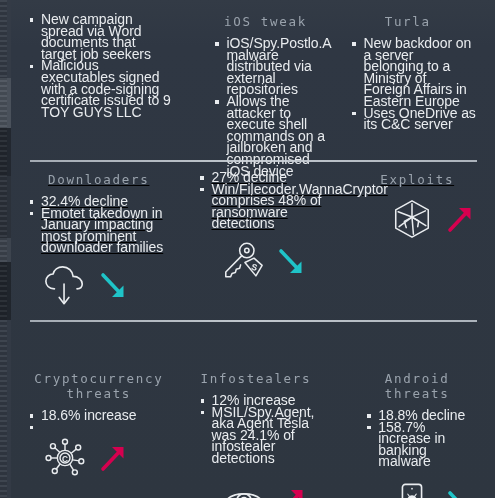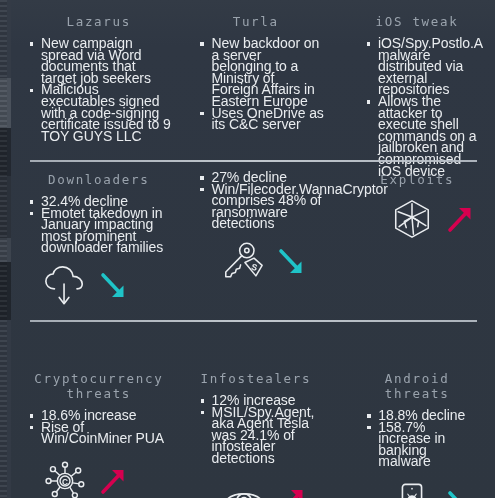--- a/index.html
+++ b/index.html
@@ -53,21 +53,21 @@
     background: linear-gradient(to bottom, #333b46 0px, #2f3743 46px, #2e3640 498px);
     box-sizing: border-box;
   }
 
   .band {
     position: absolute;
     left: 0;
     width: 484px;
   }
   #band-1 { top: 0;   height: 160px; }
-  #band-2 { top: 160px; height: 160px; }
+  #band-2 { top: 160px; height: 160px; text-decoration: underline; }
   #band-3 { top: 320px; height: 178px; }
 
   .divider {
     position: absolute;
     left: 19px;
     width: 447px;
     height: 2px;
     background: linear-gradient(to right, #aeb5bd, #ced4da 50%, #b7bec6);
     opacity: .92;
   }
@@ -148,40 +148,39 @@
 <body>
 
 <div id="edge-strip"></div>
 
 <div id="slide">
 
   <div class="band" id="band-1">
     <div class="cols">
 
       <div class="col c1">
-        <div class="col-title">Lazarus</div>
         <ul class="bullets">
           <li><span class="sq"></span><span>New campaign spread via Word documents that target job seekers</span></li>
           <li><span class="sq"></span><span>Malicious executables signed with a code-signing certificate issued to 9 TOY GUYS LLC</span></li>
         </ul>
       </div>
 
+      <div class="col c3">
+        <div class="col-title">iOS tweak</div>
+        <ul class="bullets">
+          <li><span class="sq"></span><span>iOS/Spy.Postlo.A malware distributed via external repositories</span></li>
+          <li><span class="sq"></span><span>Allows the attacker to execute shell commands on a jailbroken and compromised iOS device</span></li>
+        </ul>
+      </div>
+
       <div class="col c2">
         <div class="col-title">Turla</div>
         <ul class="bullets">
           <li><span class="sq"></span><span>New backdoor on a server belonging to a Ministry of Foreign Affairs in Eastern Europe</span></li>
           <li><span class="sq"></span><span>Uses OneDrive as its C&amp;C server</span></li>
-        </ul>
-      </div>
-
-      <div class="col c3">
-        <div class="col-title">iOS tweak</div>
-        <ul class="bullets">
-          <li><span class="sq"></span><span>iOS/Spy.Postlo.A malware distributed via external repositories</span></li>
-          <li><span class="sq"></span><span>Allows the attacker to execute shell commands on a jailbroken and compromised iOS device</span></li>
         </ul>
       </div>
 
     </div>
   </div>
 
   <div class="divider" id="divider-1"></div>
 
   <div class="band" id="band-2">
     <div class="cols">
@@ -255,21 +254,21 @@
 
   <div class="divider" id="divider-2"></div>
 
   <div class="band" id="band-3">
     <div class="cols">
 
       <div class="col c1">
         <div class="col-title">Cryptocurrency threats</div>
         <ul class="bullets">
           <li><span class="sq"></span><span>18.6% increase</span></li>
-          <li><span class="sq"></span><span>Rise of Win/CoinMiner PUA</span></li>
+          <li><span class="sq"></span></li>
         </ul>
         <div class="icon-row">
           <svg class="glyph" viewBox="0 0 48 46">
             <g fill="none" stroke="#e9ecef" stroke-width="1.5">
               <circle cx="24" cy="23" r="8"></circle>
               <circle cx="24" cy="23" r="5.2"></circle>
               <line x1="24" y1="15" x2="24" y2="8"></line>
               <line x1="30.5" y1="18" x2="36" y2="13.5"></line>
               <line x1="32" y1="25" x2="39" y2="26"></line>
               <line x1="29" y1="29.5" x2="33" y2="36"></line>

